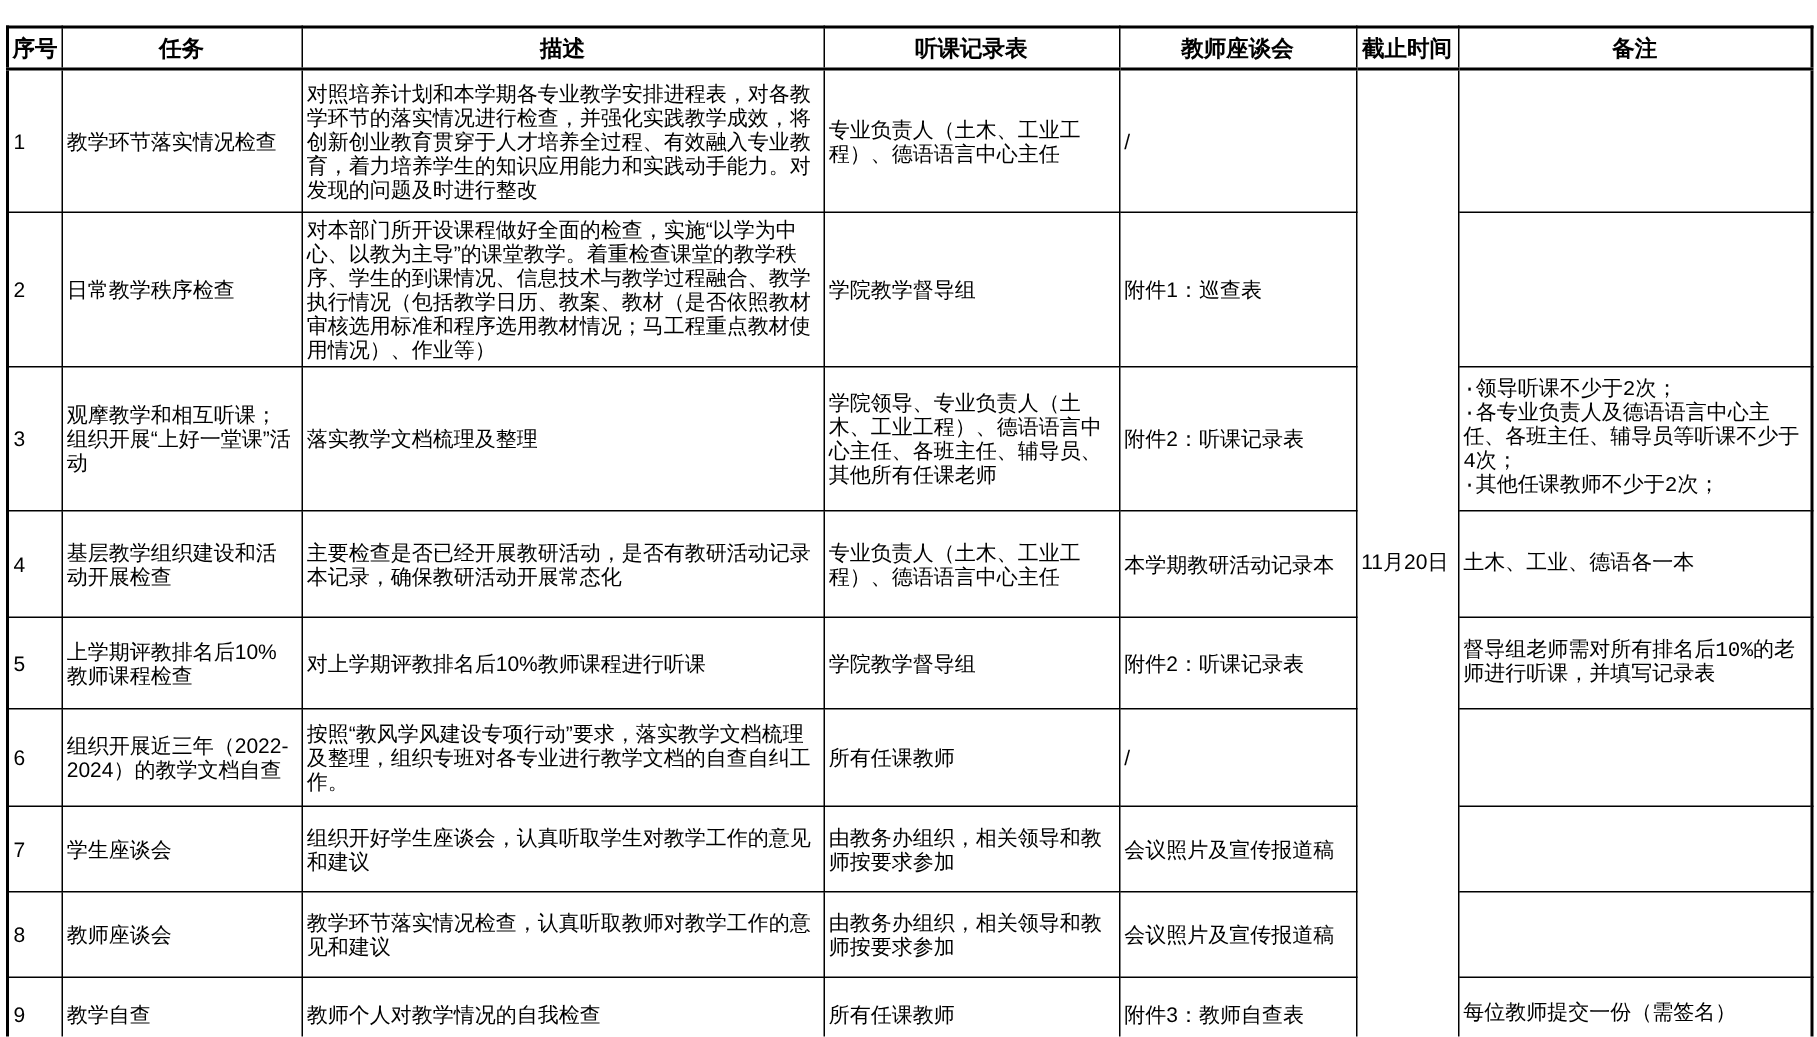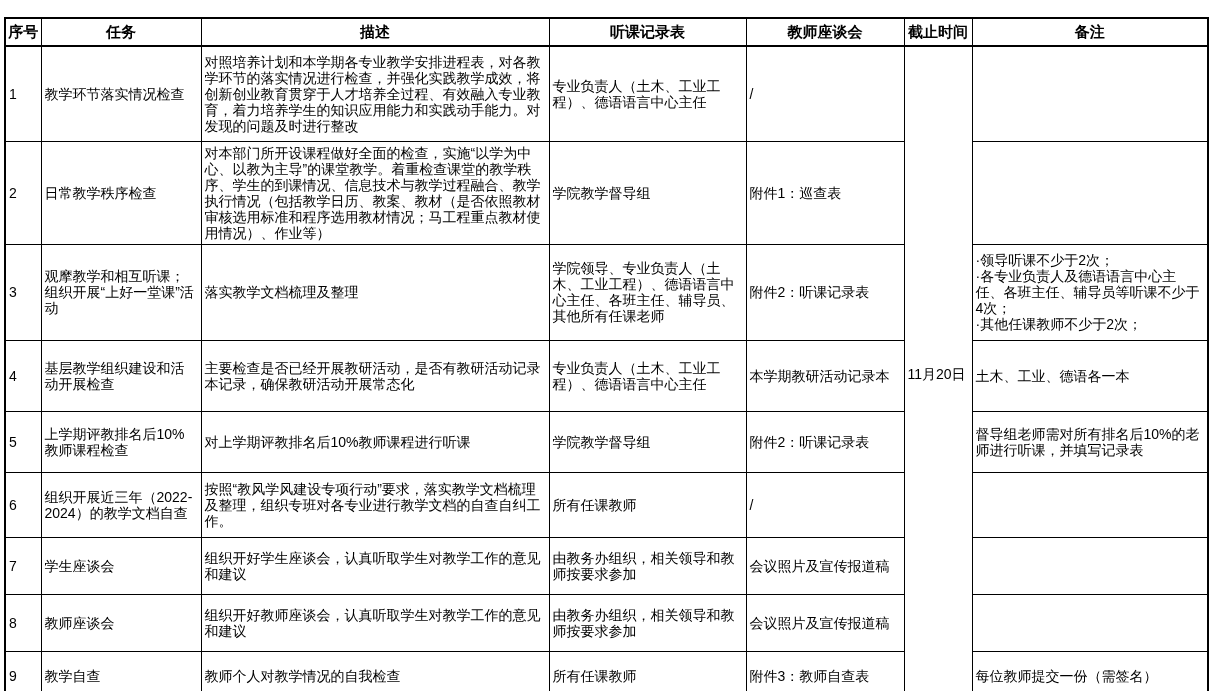--- a/index.html
+++ b/index.html
@@ -40,20 +40,21 @@
     vertical-align: middle;
     text-align: left;
     overflow: hidden;
     word-break: break-all;
   }
   td.c-no, td.c-deadline {
     text-align: center;
   }
   td.c-remark {
     white-space: pre-line;
+    font-family: Liberation Mono, monospace;
   }
 </style>
 </head>
 <body>
 
 <div class="page">
   <table class="sched">
     <colgroup>
       <col style="width:36px">
       <col style="width:160px">
@@ -130,21 +131,21 @@
           <td class="c-no">7</td>
           <td class="c-task">学生座谈会</td>
           <td class="c-desc">组织开好学生座谈会，认真听取学生对教学工作的意见和建议</td>
           <td class="c-teachers">由教务办组织，相关领导和教师按要求参加</td>
           <td class="c-materials">会议照片及宣传报道稿</td>
           <td class="c-remark"></td>
         </tr>
         <tr style="height: 57px;">
           <td class="c-no">8</td>
           <td class="c-task">教师座谈会</td>
-          <td class="c-desc">组织开好教师座谈会，认真听取学生对教学工作的意见和建议</td>
+          <td class="c-desc">教学环节落实情况检查，认真听取教师对教学工作的意见和建议</td>
           <td class="c-teachers">由教务办组织，相关领导和教师按要求参加</td>
           <td class="c-materials">会议照片及宣传报道稿</td>
           <td class="c-remark"></td>
         </tr>
         <tr style="height: 50px;">
           <td class="c-no">9</td>
           <td class="c-task">教学自查</td>
           <td class="c-desc">教师个人对教学情况的自我检查</td>
           <td class="c-teachers">所有任课教师</td>
           <td class="c-materials">附件3：教师自查表</td>

